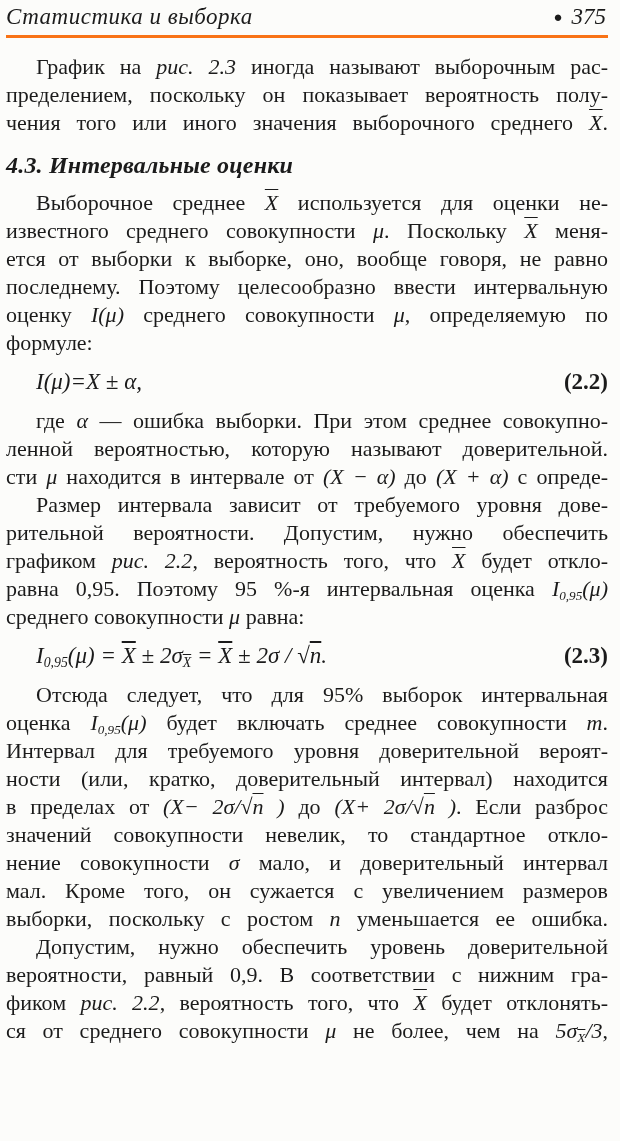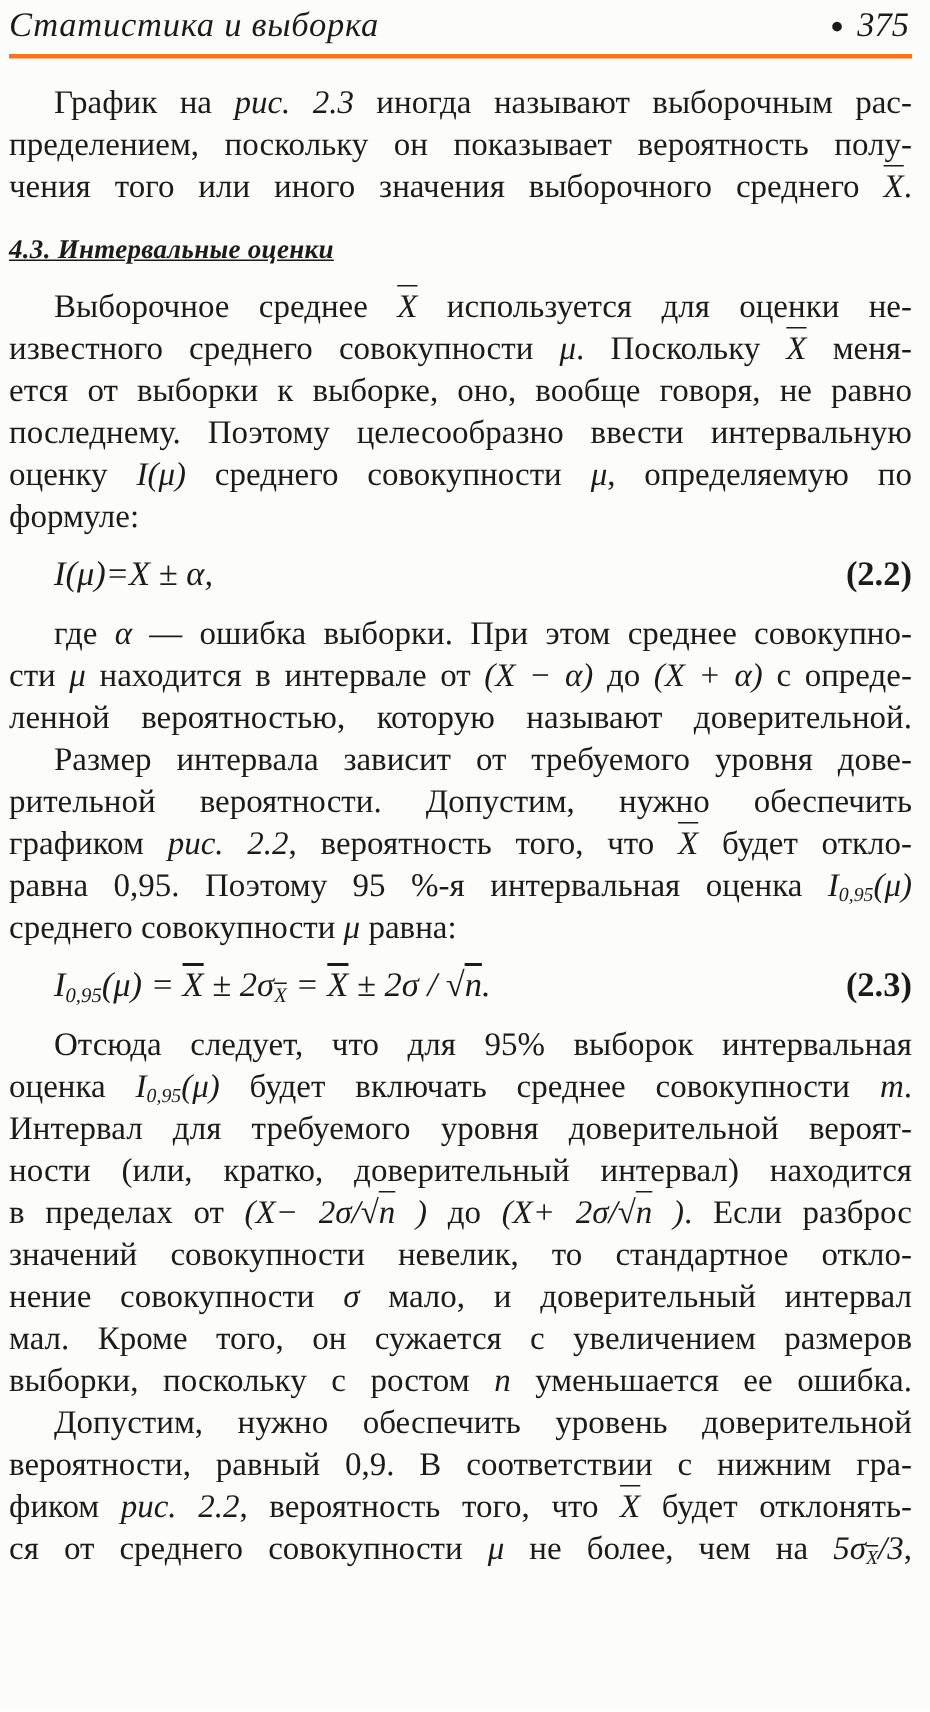--- a/index.html
+++ b/index.html
@@ -28,24 +28,23 @@
   .paragraph{margin:0;}
   .p-first{margin-top:15px;}
   .line{
     line-height:28px;height:28px;overflow:hidden;
     text-align:justify;
   }
   .line.fill{text-align-last:justify;}
   .line.indent{text-indent:30px;}
   .heading{
     font-weight:bold;font-style:italic;
-    font-size:18px;line-height:30px;
+    font-size:24px;line-height:30px;
     margin:13px 0 9px 0;
     letter-spacing:0.2px;
-    text-decoration:underline;
   }
   .formula{
     display:flex;justify-content:space-between;align-items:baseline;
     padding-left:30px;
     margin:10px 0;
     line-height:30px;height:30px;
     font-size:23px;
   }
   .eqnum{font-style:normal;font-weight:bold;}
   .i{font-style:italic;}
@@ -78,22 +77,22 @@
         <div class="line fill"><span>последнему. Поэтому целесообразно ввести интервальную</span></div>
         <div class="line fill"><span>оценку </span><span class="m">I(μ)</span><span> среднего совокупности </span><span class="m">μ</span><span>, определяемую по</span></div>
         <div class="line"><span>формуле:</span></div>
       </div>
       <div class="formula">
         <span><span class="m">I(μ)=X ± α,</span></span>
         <span class="eqnum">(2.2)</span>
       </div>
       <div class="paragraph">
         <div class="line fill indent"><span>где </span><span class="m">α</span><span> — ошибка выборки. При этом среднее совокупно-</span></div>
+        <div class="line fill"><span>ленной вероятностью, которую называют доверительной.</span></div>
         <div class="line fill"><span>сти </span><span class="m">μ</span><span> находится в интервале от </span><span class="m">(X − α)</span><span> до </span><span class="m">(X + α)</span><span> с опреде-</span></div>
-        <div class="line fill"><span>ленной вероятностью, которую называют доверительной.</span></div>
       </div>
       <div class="paragraph">
         <div class="line fill indent"><span>Размер интервала зависит от требуемого уровня дове-</span></div>
         <div class="line fill"><span>рительной вероятности. Допустим, нужно обеспечить</span></div>
         <div class="line fill"><span>графиком </span><span class="i">рис. 2.2</span><span>, вероятность того, что </span><span class="m bar">X</span><span> будет откло-</span></div>
         <div class="line fill"><span>равна 0,95. Поэтому 95 %-я интервальная оценка </span><span class="m">I</span><span class="m sub">0,95</span><span class="m">(μ)</span></div>
         <div class="line"><span>среднего совокупности </span><span class="m">μ</span><span> равна:</span></div>
       </div>
       <div class="formula">
         <span><span class="m">I</span><span class="m sub">0,95</span><span class="m">(μ) = </span><span class="m bar">X</span><span class="m"> ± 2σ</span><span class="m sub bar">X</span><span class="m"> = </span><span class="m bar">X</span><span class="m"> ± 2σ / </span><span class="m">√</span><span class="m bar">n</span><span class="m">.</span></span>

